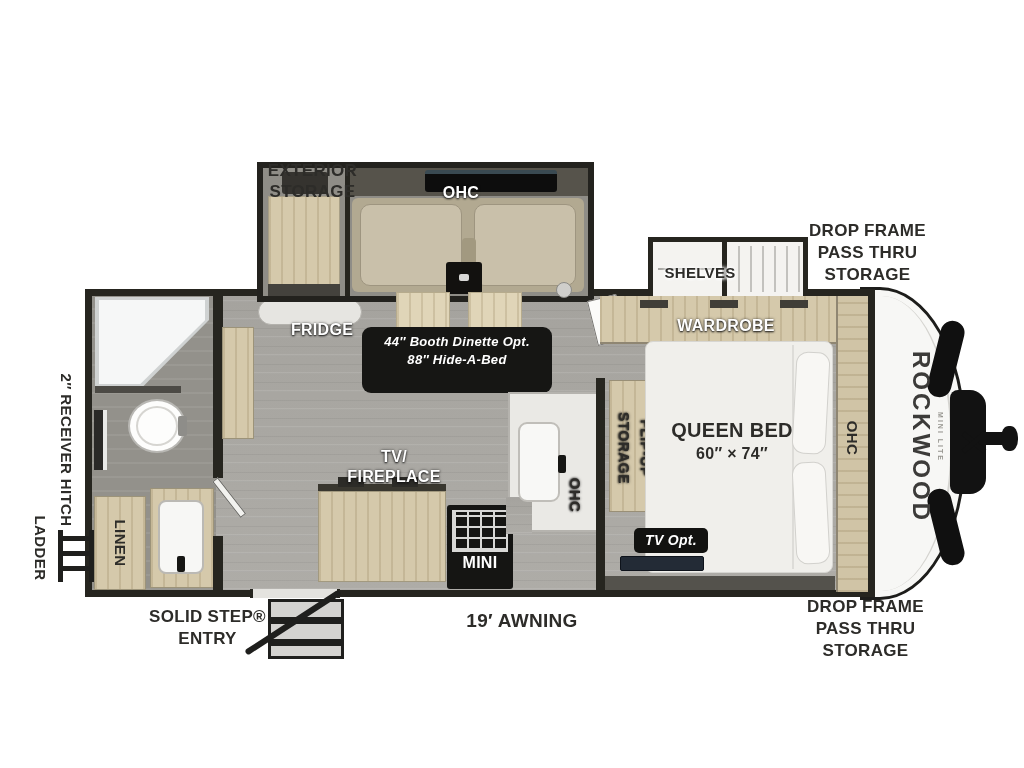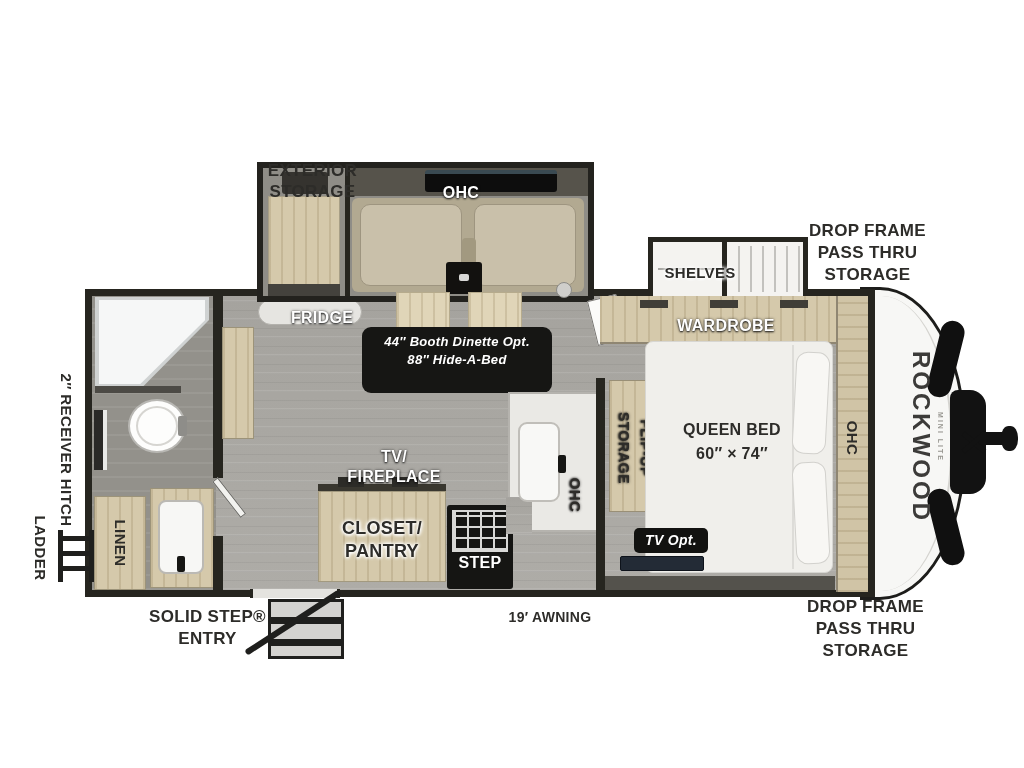--- a/index.html
+++ b/index.html
@@ -83,40 +83,36 @@
   <div class="abs wood" style="left:468px;top:292px;width:54px;height:54px;background-color:#e0d5b8;border:1px solid #b6ab8d;"></div>
 
   <div class="lb white" style="left:411px;top:183px;width:100px;font-size:16px;">OHC</div>
 
   <div class="abs" style="left:362px;top:327px;width:190px;height:66px;background:#161614;border-radius:9px;"></div>
   <div class="lb white it" style="left:364px;top:333px;width:186px;font-size:13px;line-height:18px;text-shadow:none;">
     <div>44″ Booth Dinette Opt.</div>
     <div>88″ Hide-A-Bed</div>
   </div>
 
-  <div class="lb white" style="left:272px;top:308px;width:100px;font-size:16px;">FRIDGE</div>
+  <div class="lb white" style="left:272px;top:320px;width:100px;font-size:16px;">FRIDGE</div>
 
   <div class="abs" style="left:318px;top:484px;width:128px;height:9px;background:#39372f;"></div>
   <div class="abs" style="left:338px;top:477px;width:26px;height:10px;background:#2c2b27;"></div>
   <div class="abs" style="left:392px;top:477px;width:26px;height:10px;background:#2c2b27;"></div>
   <div class="abs wood" style="left:318px;top:491px;width:128px;height:91px;border:1px solid #a2997f;"></div>
   <div class="lb white" style="left:330px;top:447px;width:128px;font-size:16px;line-height:20px;">
     <div>TV/</div>
     <div>FIREPLACE</div>
   </div>
-  <div class="lb halo" style="left:316px;top:517px;width:132px;font-size:18px;line-height:23px;">
-    <div>CLOSET/</div>
-    <div>PANTRY</div>
-  </div>
 
   <div class="abs" style="left:447px;top:505px;width:66px;height:84px;background:#151513;border-radius:3px;"></div>
   <div class="abs" style="left:452px;top:510px;width:56px;height:42px;border:2px solid #d8d8d6;
               background-image:repeating-linear-gradient(90deg,#d8d8d6 0 2px,rgba(0,0,0,0) 2px 13px),
                                repeating-linear-gradient(0deg,#d8d8d6 0 2px,rgba(0,0,0,0) 2px 11px);"></div>
-  <div class="lb" style="left:440px;top:553px;width:80px;font-size:16px;color:#fff;">STEP</div>
+  <div class="lb" style="left:440px;top:553px;width:80px;font-size:16px;color:#fff;">MINI</div>
 
   <div class="abs" style="left:508px;top:392px;width:90px;height:140px;background:#eae9e5;border:2px solid #b5b3ae;"></div>
   <div class="abs floor" style="left:506px;top:497px;width:26px;height:37px;"></div>
   <div class="abs" style="left:518px;top:422px;width:42px;height:80px;background:#f8f8f6;border:2px solid #c0beb9;border-radius:9px;"></div>
   <div class="abs" style="left:558px;top:455px;width:8px;height:18px;background:#161614;border-radius:2px;"></div>
   <span class="vlbl white" style="left:575px;top:495px;font-size:15px;">OHC</span>
 
   <div class="abs wall" style="left:596px;top:378px;width:9px;height:214px;"></div>
   <div class="abs" style="left:592px;top:297px;width:30px;height:46px;background:#fbfbf9;border:1px solid #787672;transform:rotate(-14deg);"></div>
 
@@ -138,21 +134,21 @@
   <div class="lb white" style="left:646px;top:316px;width:160px;font-size:16px;">WARDROBE</div>
 
   <div class="abs wood-h" style="left:836px;top:296px;width:32px;height:296px;border-left:2px solid #8f8672;"></div>
   <span class="vlbl" style="left:852px;top:438px;font-size:15px;">OHC</span>
 
   <div class="abs" style="left:645px;top:341px;width:188px;height:232px;background:#f0efeb;border:1px solid #d7d6d2;border-radius:8px;"></div>
   <div class="abs" style="left:792px;top:345px;width:2px;height:224px;background:#dddcd8;"></div>
   <div class="abs" style="left:794px;top:352px;width:34px;height:102px;background:#f8f7f4;border:1px solid #d2d1cd;border-radius:12px;transform:rotate(3deg);"></div>
   <div class="abs" style="left:794px;top:462px;width:34px;height:102px;background:#f8f7f4;border:1px solid #d2d1cd;border-radius:12px;transform:rotate(-3deg);"></div>
   <div class="lb" style="left:652px;top:418px;width:160px;line-height:24px;">
-    <div style="font-size:16px;">QUEEN BED</div>
+    <div style="font-size:20px;">QUEEN BED</div>
     <div style="font-size:16px;">60″ × 74″</div>
   </div>
 
   <div class="abs" style="left:605px;top:576px;width:230px;height:14px;background:#54524c;"></div>
   <div class="abs" style="left:620px;top:556px;width:84px;height:15px;background:#232b36;border:1px solid #0e131b;border-radius:2px;"></div>
   <div class="abs" style="left:634px;top:528px;width:74px;height:25px;background:#121210;border-radius:5px;"></div>
   <div class="lb white it" style="left:634px;top:532px;width:74px;font-size:14px;text-shadow:none;">TV Opt.</div>
 
   <div class="abs" style="left:250px;top:589px;width:90px;height:9px;background:#e4e3df;border-left:3px solid #26251f;border-right:3px solid #26251f;"></div>
   <div class="abs" style="left:268px;top:599px;width:76px;height:60px;background:#d4d3d0;border:3px solid #1f1f1d;">
@@ -178,20 +174,20 @@
   </div>
   <div class="lb" style="left:793px;top:596px;width:145px;font-size:17px;line-height:22px;">
     <div>DROP FRAME</div>
     <div>PASS THRU</div>
     <div>STORAGE</div>
   </div>
   <div class="lb" style="left:140px;top:606px;width:135px;font-size:17px;line-height:22px;">
     <div>SOLID STEP®</div>
     <div>ENTRY</div>
   </div>
-  <div class="lb" style="left:480px;top:609px;width:140px;font-size:14px;">19′ AWNING</div>
+  <div class="lb" style="left:452px;top:609px;width:140px;font-size:19px;">19′ AWNING</div>
   <span class="vlbl" style="left:66px;top:450px;font-size:15px;">2″ RECEIVER HITCH</span>
   <span class="vlbl" style="left:40px;top:548px;font-size:15px;">LADDER</span>
 
   <span class="vlbl" style="left:921px;top:437px;font-size:24px;letter-spacing:3px;color:#3c3b39;font-weight:700;">ROCKWOOD</span>
   <span class="vlbl" style="left:940px;top:437px;font-size:7px;letter-spacing:2px;color:#96958f;">MINI LITE</span>
 
 </div>
 
 </body></html>

